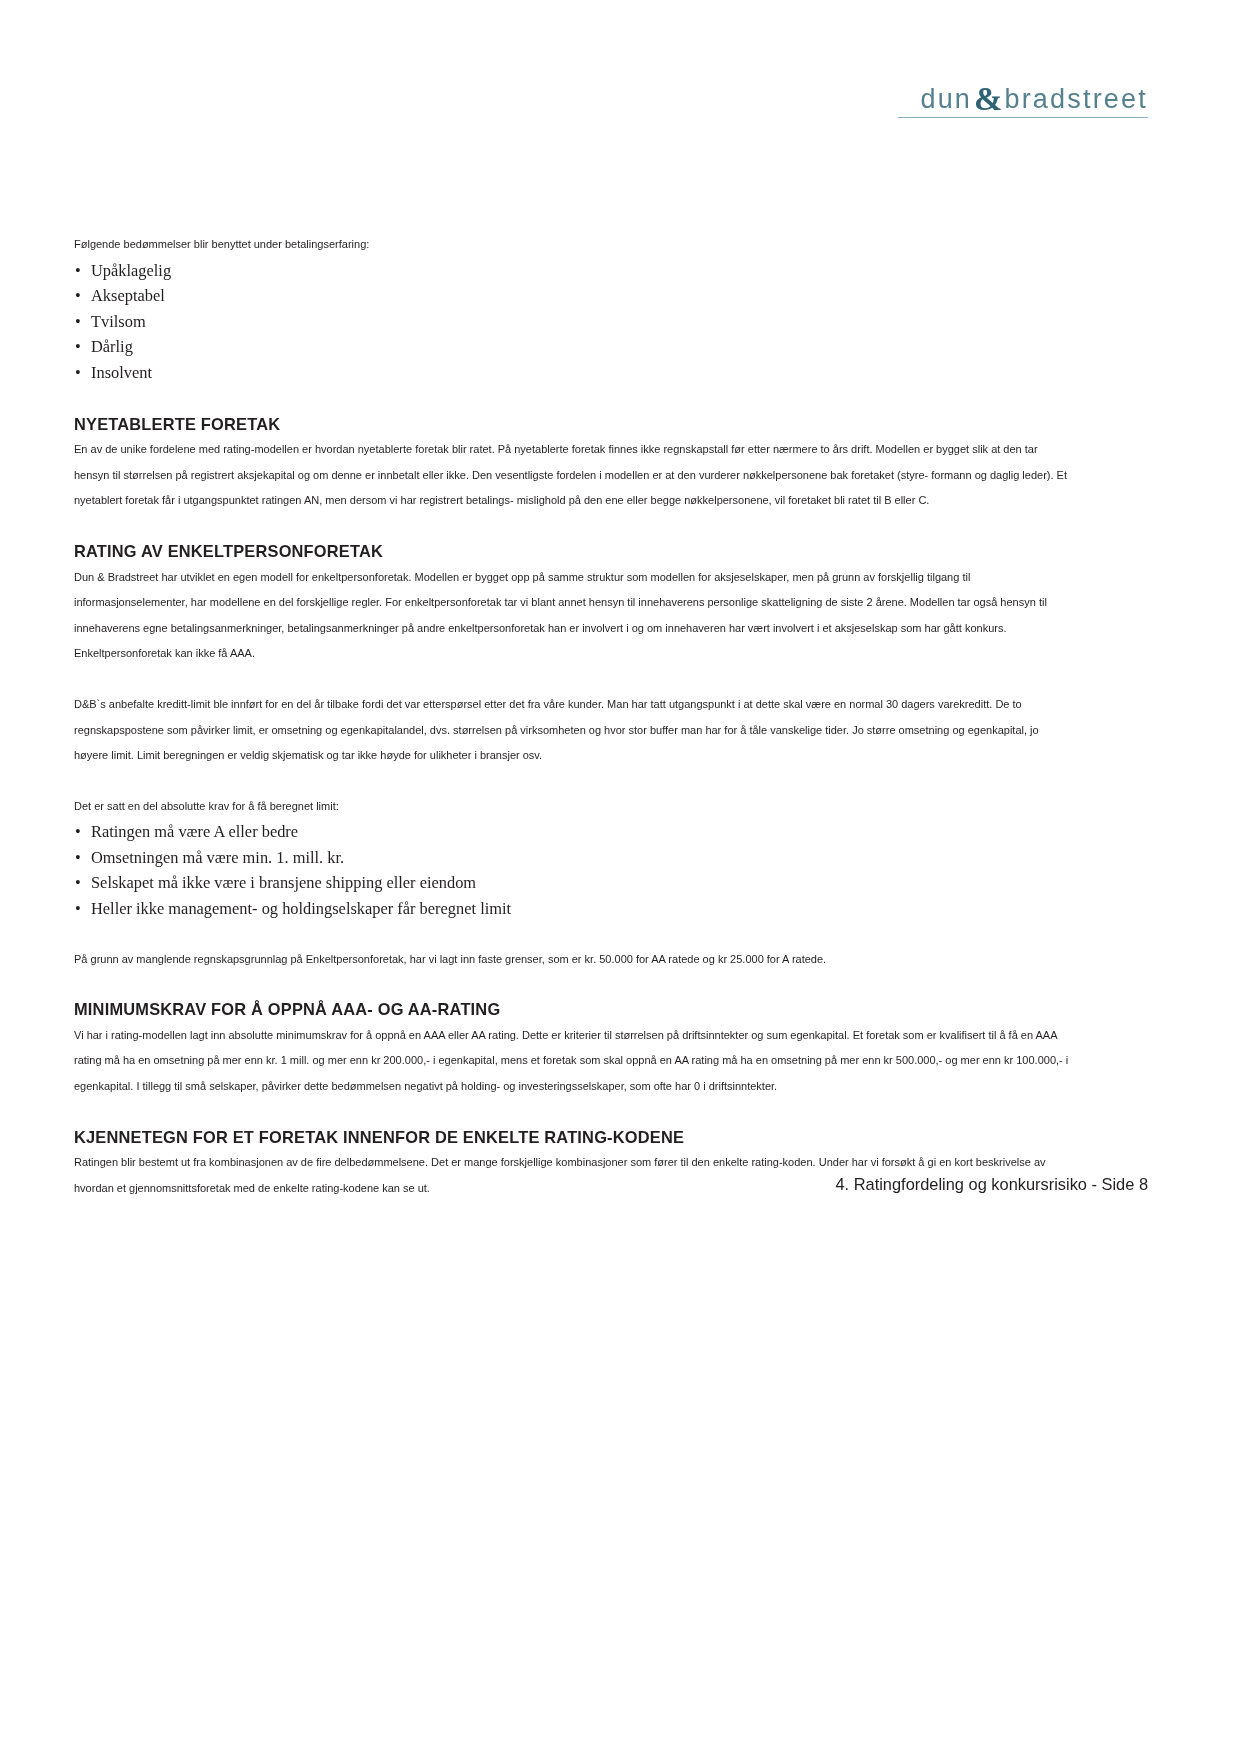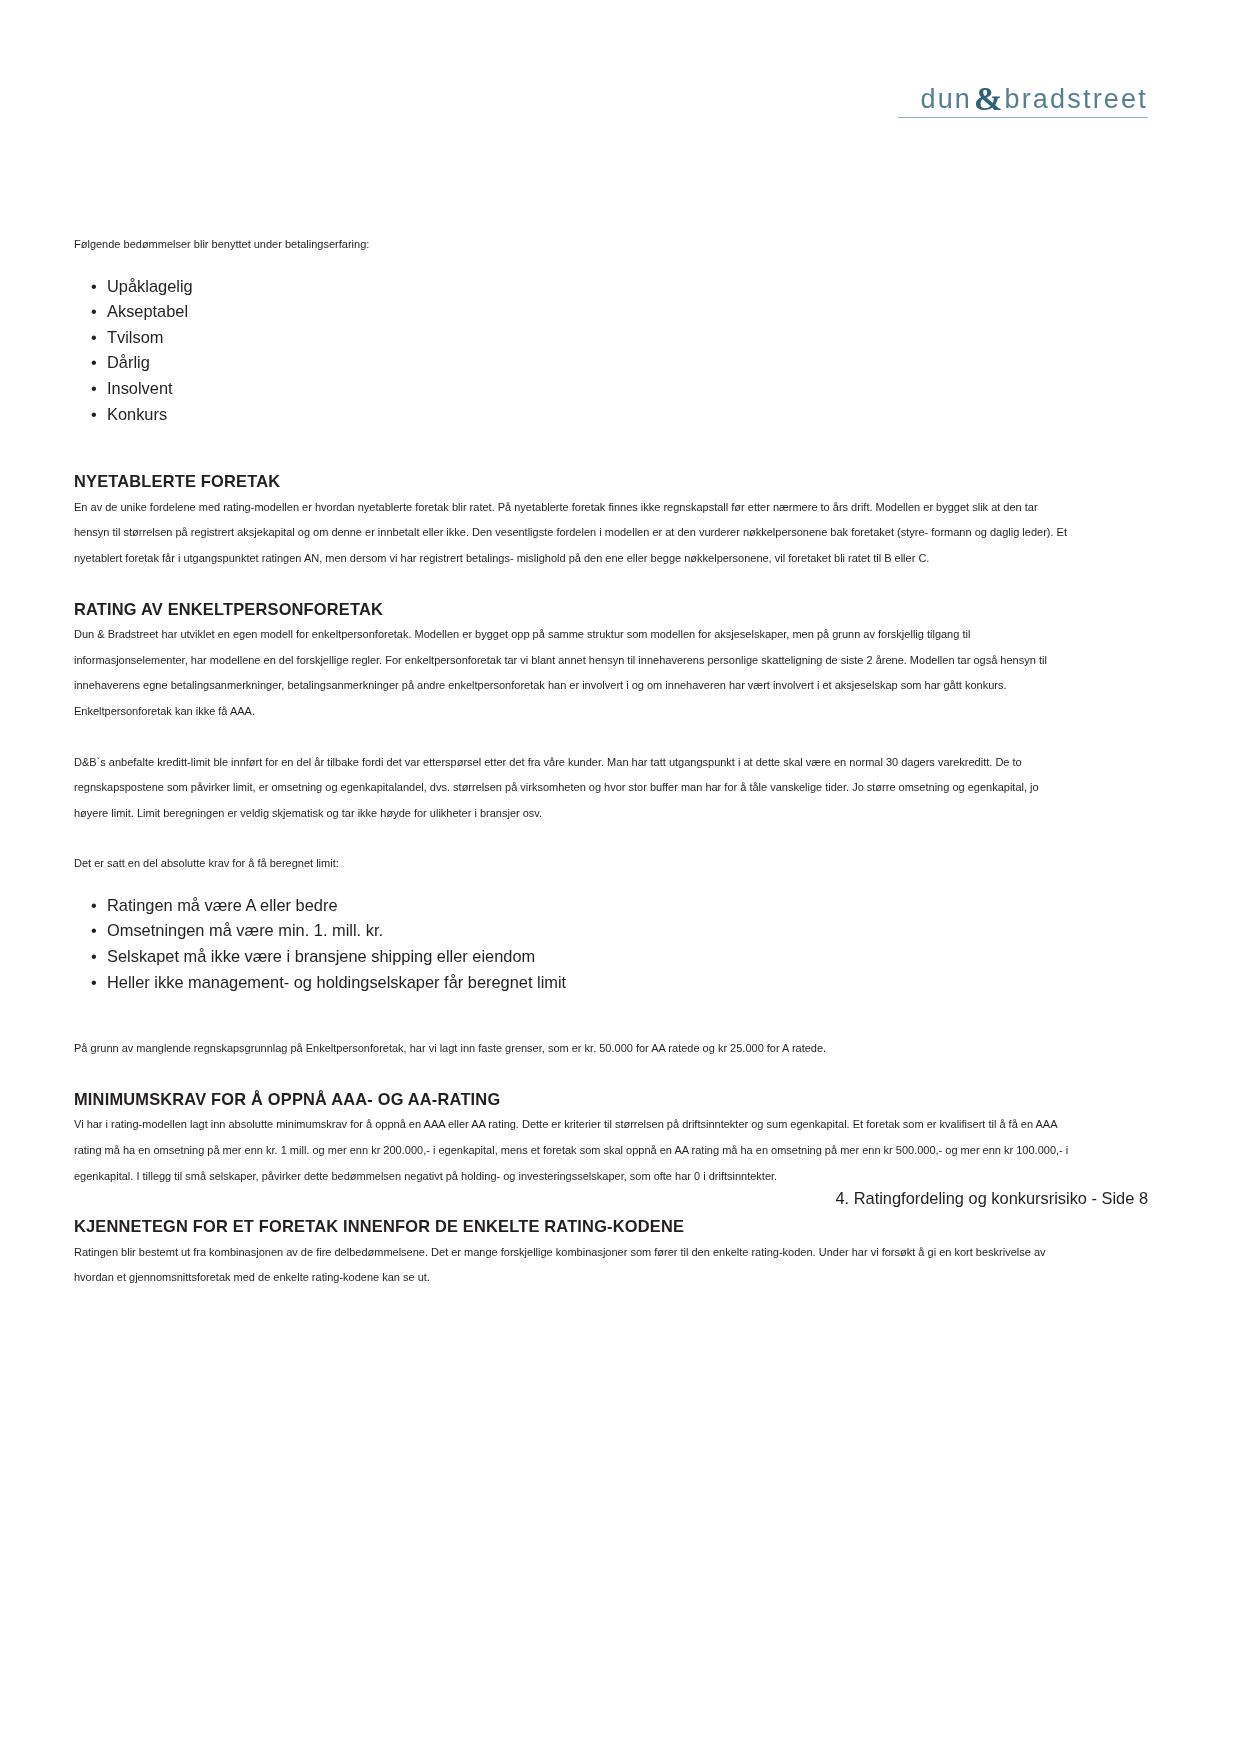--- a/index.html
+++ b/index.html
@@ -71,22 +71,23 @@
   .section-heading {
     font-size: 16.4px;
     line-height: 25.6px;
     font-weight: 700;
     color: #231f20;
     margin: 0;
     letter-spacing: 0.2px;
   }
   ul.bullets {
     list-style: none;
-    margin: 16px;
+    margin: 0;
     padding: 0;
+    font-family: Liberation Serif, serif;
   }
   ul.bullets li {
     font-size: 16.4px;
     line-height: 25.6px;
     padding-left: 17px;
     position: relative;
     color: #231f20;
   }
   ul.bullets li:before {
     content: "\2022";
@@ -102,21 +103,21 @@
   .footer {
     position: absolute;
     left: 0;
     right: 0;
     bottom: 0;
     height: 120px;
   }
   .footer-text {
     position: absolute;
     right: 93px;
-    bottom: 58px;
+    bottom: 72px;
     font-size: 16.4px;
     line-height: 22px;
     color: #231f20;
     white-space: nowrap;
     margin-top: 18px;
   }
 </style>
 </head>
 <body>
 
@@ -131,21 +132,20 @@
 
   <div class="content">
 
     <p class="lead">Følgende bedømmelser blir benyttet under betalingserfaring:</p>
     <ul class="bullets">
       <li>Upåklagelig</li>
       <li>Akseptabel</li>
       <li>Tvilsom</li>
       <li>Dårlig</li>
       <li>Insolvent</li>
-      <li>Konkurs</li>
     </ul>
 
     <div class="gap-lg"></div>
 
     <h2 class="section-heading">NYETABLERTE FORETAK</h2>
     <p class="para">En av de unike fordelene med rating-modellen er hvordan nyetablerte foretak blir ratet. På nyetablerte foretak finnes ikke regnskapstall før etter nærmere to års drift. Modellen er bygget slik at den tar hensyn til størrelsen på registrert aksjekapital og om denne er innbetalt eller ikke. Den vesentligste fordelen i modellen er at den vurderer nøkkelpersonene bak foretaket (styre- formann og daglig leder). Et nyetablert foretak får i utgangspunktet ratingen AN, men dersom vi har registrert betalings- mislighold på den ene eller begge nøkkelpersonene, vil foretaket bli ratet til B eller C.</p>
 
     <div class="gap-md"></div>
 
     <h2 class="section-heading">RATING AV ENKELTPERSONFORETAK</h2>

